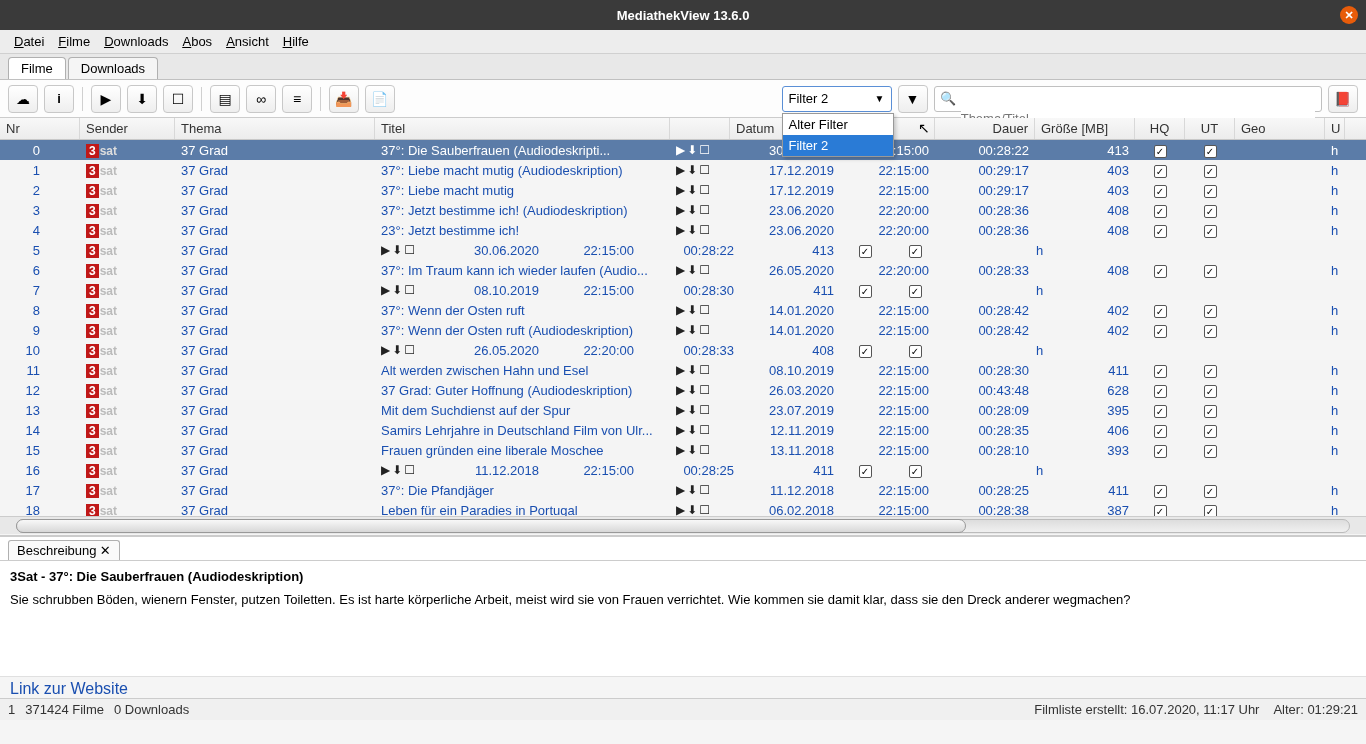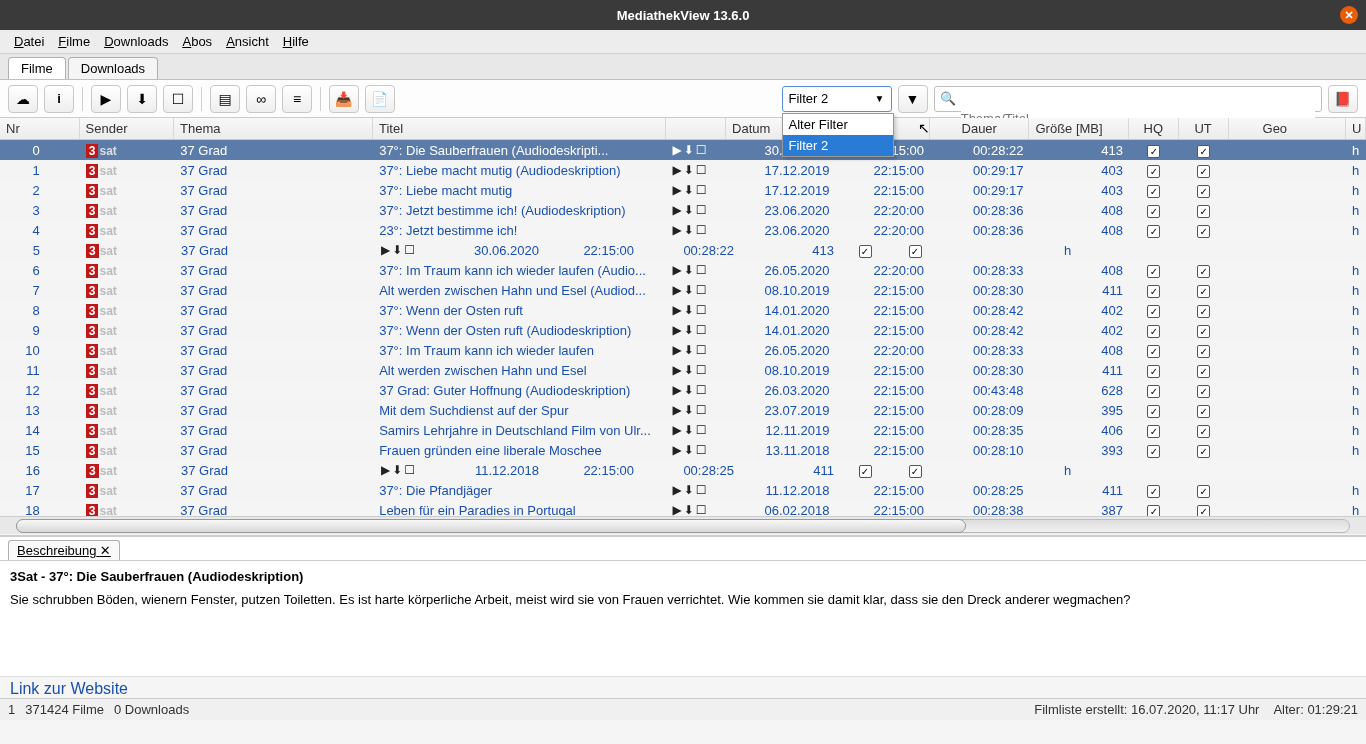--- a/index.html
+++ b/index.html
@@ -35,32 +35,32 @@
 .col-sender { width: 95px; }
 .col-thema { width: 200px; }
 .col-titel { width: 295px; }
 .col-icons { width: 60px; display: flex; gap: 2px; color: #222; }
 .col-datum { width: 110px; text-align: right; }
 .col-zeit { width: 95px; text-align: right; }
 .col-dauer { width: 100px; text-align: right; }
 .col-groesse { width: 100px; text-align: right; }
 .col-hq { width: 50px; text-align: center; }
 .col-ut { width: 50px; text-align: center; }
-.col-geo { width: 90px; margin-left: 28px; }
+.col-geo { width: 90px; }
 .col-url { width: 20px; }
 .logo3sat { display: inline-flex; align-items: center; font-weight: bold; }
 .logo3sat .three { background: #c01818; color: #fff; padding: 0 3px; font-size: 12px; }
 .logo3sat .sat { color: #bbb; font-size: 12px; padding-left: 1px; }
 .row.sel .logo3sat .sat { color: #ddd; }
 .chk { width: 13px; height: 13px; border: 1px solid #555; border-radius: 2px; display: inline-flex; align-items: center; justify-content: center; font-size: 10px; background: #fff; color: #000; }
 .hscroll { height: 18px; background: #e8e8e8; border-top: 1px solid #ccc; position: relative; }
 .hscroll .track { position: absolute; left: 16px; right: 16px; top: 2px; height: 14px; background: linear-gradient(#ddd,#f0f0f0); border: 1px solid #bbb; border-radius: 7px; }
 .hscroll .thumb { position: absolute; left: 16px; width: 950px; top: 2px; height: 14px; background: linear-gradient(#f8f8f8,#d8d8d8); border: 1px solid #999; border-radius: 7px; }
 .desc-pane { height: 140px; background: #fff; border-top: 1px solid #ccc; }
-.desc-tab { height: 24px; border-bottom: 1px solid #ccc; display: flex; align-items: flex-end; padding: 0 8px; text-decoration: underline; }
+.desc-tab { height: 24px; border-bottom: 1px solid #ccc; display: flex; align-items: flex-end; padding: 0 8px; }
 .desc-tab .dtab { border: 1px solid #b0b0b0; border-bottom: none; padding: 2px 8px; border-radius: 3px 3px 0 0; background: #fafafa; font-size: 12px; }
 .desc-body { padding: 8px 10px; font-size: 13px; }
 .desc-body .dtitle { font-weight: bold; margin-bottom: 8px; }
 .link-row { height: 22px; padding: 3px 10px; color: #1a4fb0; border-top: 1px solid #e0e0e0; font-size: 16px; }
 .statusbar { height: 22px; background: #f0f0f0; border-top: 1px solid #ccc; display: flex; align-items: center; padding: 0 8px; font-size: 12px; color: #333; }
 .statusbar .sp { margin-right: 10px; }
 .statusbar .right { margin-left: auto; display: flex; gap: 14px; }
 .ic { font-size: 12px; color: #222; }
 .row.sel .ic { color: #fff; }
 .cursor { position: absolute; top: 120px; left: 918px; font-size: 14px; z-index: 200; pointer-events: none; }
@@ -122,21 +122,21 @@
 
 <div class="table-wrap">
   <div class="thead">
     <div class="col-nr" style="text-align:left">Nr</div>
     <div class="col-sender">Sender</div>
     <div class="col-thema">Thema</div>
     <div class="col-titel">Titel</div>
     <div class="col-icons"></div>
     <div class="col-datum" style="text-align:left">Datum</div>
     <div class="col-zeit" style="text-align:left"></div>
-    <div class="col-dauer" style="text-align:center">Dauer</div>
+    <div class="col-dauer" style="text-align:right">Dauer</div>
     <div class="col-groesse" style="text-align:left">Größe [MB]</div>
     <div class="col-hq">HQ</div>
     <div class="col-ut">UT</div>
     <div class="col-geo">Geo</div>
     <div class="col-url">U</div>
   </div>
   <div class="tbody" id="tbody">
       <div class="row sel">
         <div class="cell col-nr">0</div>
         <div class="cell col-sender"><span class="logo3sat">
@@ -290,21 +290,20 @@
         <div class="cell col-geo"></div>
         <div class="cell col-url">h</div>
       </div>
       <div class="row">
         <div class="cell col-nr">7</div>
         <div class="cell col-sender"><span class="logo3sat">
             <span class="three">3</span>
             <span class="sat">sat</span>
           </span></div>
         <div class="cell col-thema">37 Grad</div>
-        <div class="cell col-titel">Alt werden zwischen Hahn und Esel  (Audiod...</div>
         <div class="cell col-icons">
           <span class="ic">▶</span>
           <span class="ic">⬇</span>
           <span class="ic">☐</span>
         </div>
         <div class="cell col-datum">08.10.2019</div>
         <div class="cell col-zeit">22:15:00</div>
         <div class="cell col-dauer">00:28:30</div>
         <div class="cell col-groesse">411</div>
         <div class="cell col-hq"><span class="chk">✓</span></div>
@@ -356,21 +355,20 @@
         <div class="cell col-geo"></div>
         <div class="cell col-url">h</div>
       </div>
       <div class="row">
         <div class="cell col-nr">10</div>
         <div class="cell col-sender"><span class="logo3sat">
             <span class="three">3</span>
             <span class="sat">sat</span>
           </span></div>
         <div class="cell col-thema">37 Grad</div>
-        <div class="cell col-titel">37°: Im Traum kann ich wieder laufen</div>
         <div class="cell col-icons">
           <span class="ic">▶</span>
           <span class="ic">⬇</span>
           <span class="ic">☐</span>
         </div>
         <div class="cell col-datum">26.05.2020</div>
         <div class="cell col-zeit">22:20:00</div>
         <div class="cell col-dauer">00:28:33</div>
         <div class="cell col-groesse">408</div>
         <div class="cell col-hq"><span class="chk">✓</span></div>

